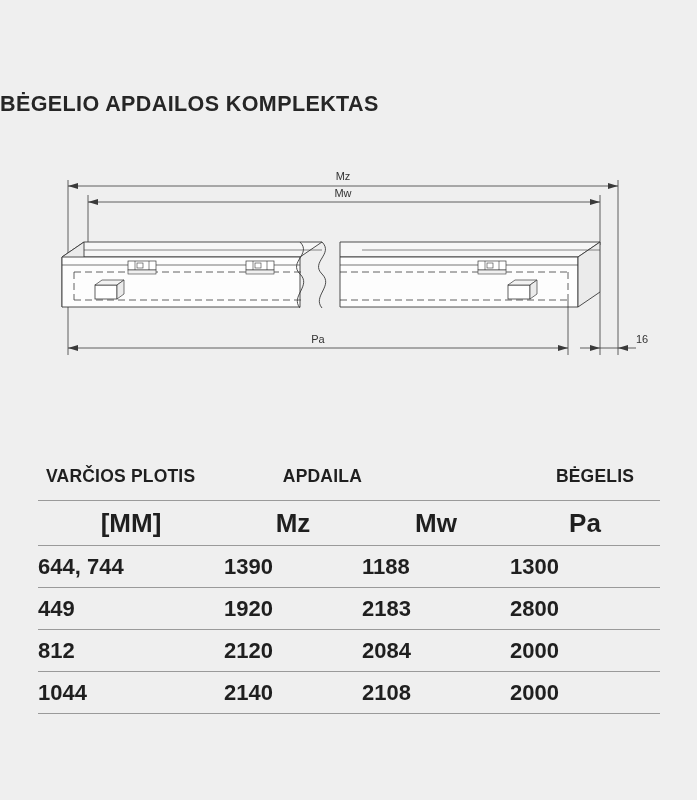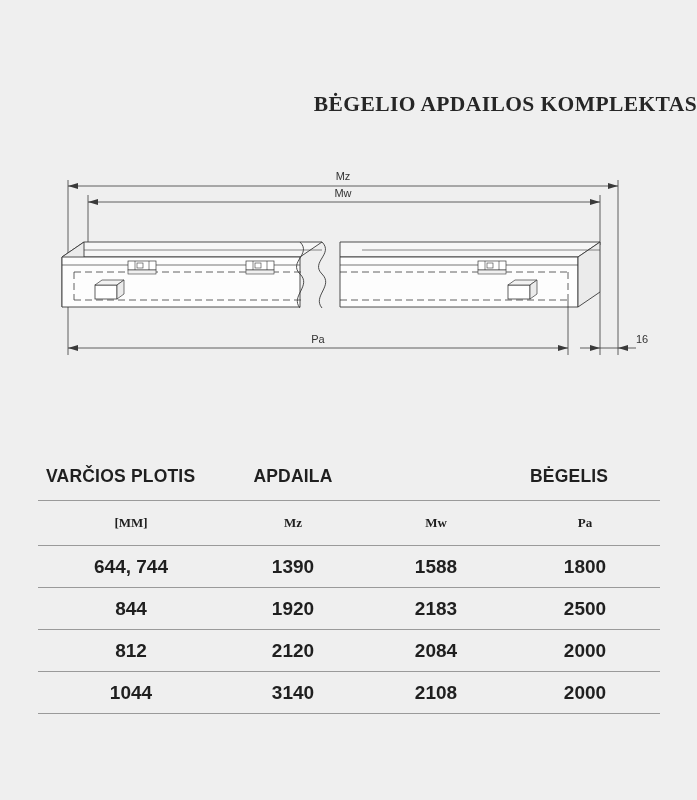--- a/index.html
+++ b/index.html
@@ -17,26 +17,25 @@
   .page {
     position: relative;
     width: 697px;
     height: 800px;
   }
   .title {
     position: absolute;
     top: 92px;
     left: 0;
     width: 697px;
-    text-align: right;
+    text-align: left;
     font-size: 21.5px;
     font-weight: bold;
     letter-spacing: 0.4px;
     color: #262626;
-    font-family: Liberation Serif, serif;
   }
   .diagram {
     position: absolute;
     left: 40px;
     top: 150px;
     width: 620px;
     height: 240px;
   }
   .diagram svg {
     display: block;
@@ -59,32 +58,31 @@
     padding: 0;
     height: 41px;
     vertical-align: middle;
   }
   table.spec tr.head-row th {
     height: 48px;
     font-size: 17.5px;
     letter-spacing: 0.2px;
   }
   table.spec tr.head-row th.c0 { text-align: left; padding-left: 8px; }
-  table.spec tr.head-row th.c1 { text-align: center; }
+  table.spec tr.head-row th.c1 { text-align: right; }
   table.spec tr.head-row th.c2 { text-align: center; }
-  table.spec tr.head-row th.c3 { text-align: left; padding-left: 20px; }
+  table.spec tr.head-row th.c3 { text-align: center; padding-left: 20px; }
   table.spec tr.unit-row td {
     text-align: center;
     height: 44px;
-    font-size: 13px;
-    font-family: Liberation Serif, serif;
+    font-size: 26px;
   }
   table.spec tbody td {
-    text-align: center;
-    font-size: 19px;
+    text-align: left;
+    font-size: 22px;
   }
   .rule {
     border-bottom: 1px solid #9a9a9a;
   }
   .col-a { width: 186px; }
   .col-b { width: 138px; }
   .col-c { width: 148px; }
   .col-d { width: 150px; }
   .dim-label {
     font-size: 11px;
@@ -207,38 +205,38 @@
           <td class="rule">[MM]</td>
           <td class="rule">Mz</td>
           <td class="rule">Mw</td>
           <td class="rule">Pa</td>
         </tr>
       </thead>
       <tbody>
         <tr>
           <td class="rule">644, 744</td>
           <td class="rule">1390</td>
-          <td class="rule">1588</td>
-          <td class="rule">1800</td>
-        </tr>
-        <tr>
-          <td class="rule">844</td>
+          <td class="rule">1188</td>
+          <td class="rule">1300</td>
+        </tr>
+        <tr>
+          <td class="rule">449</td>
           <td class="rule">1920</td>
           <td class="rule">2183</td>
-          <td class="rule">2500</td>
+          <td class="rule">2800</td>
         </tr>
         <tr>
           <td class="rule">812</td>
           <td class="rule">2120</td>
           <td class="rule">2084</td>
           <td class="rule">2000</td>
         </tr>
         <tr>
           <td class="rule">1044</td>
-          <td class="rule">3140</td>
+          <td class="rule">2140</td>
           <td class="rule">2108</td>
           <td class="rule">2000</td>
         </tr>
       </tbody>
     </table>
   </div>
 
 </div>
 
 </body></html>

